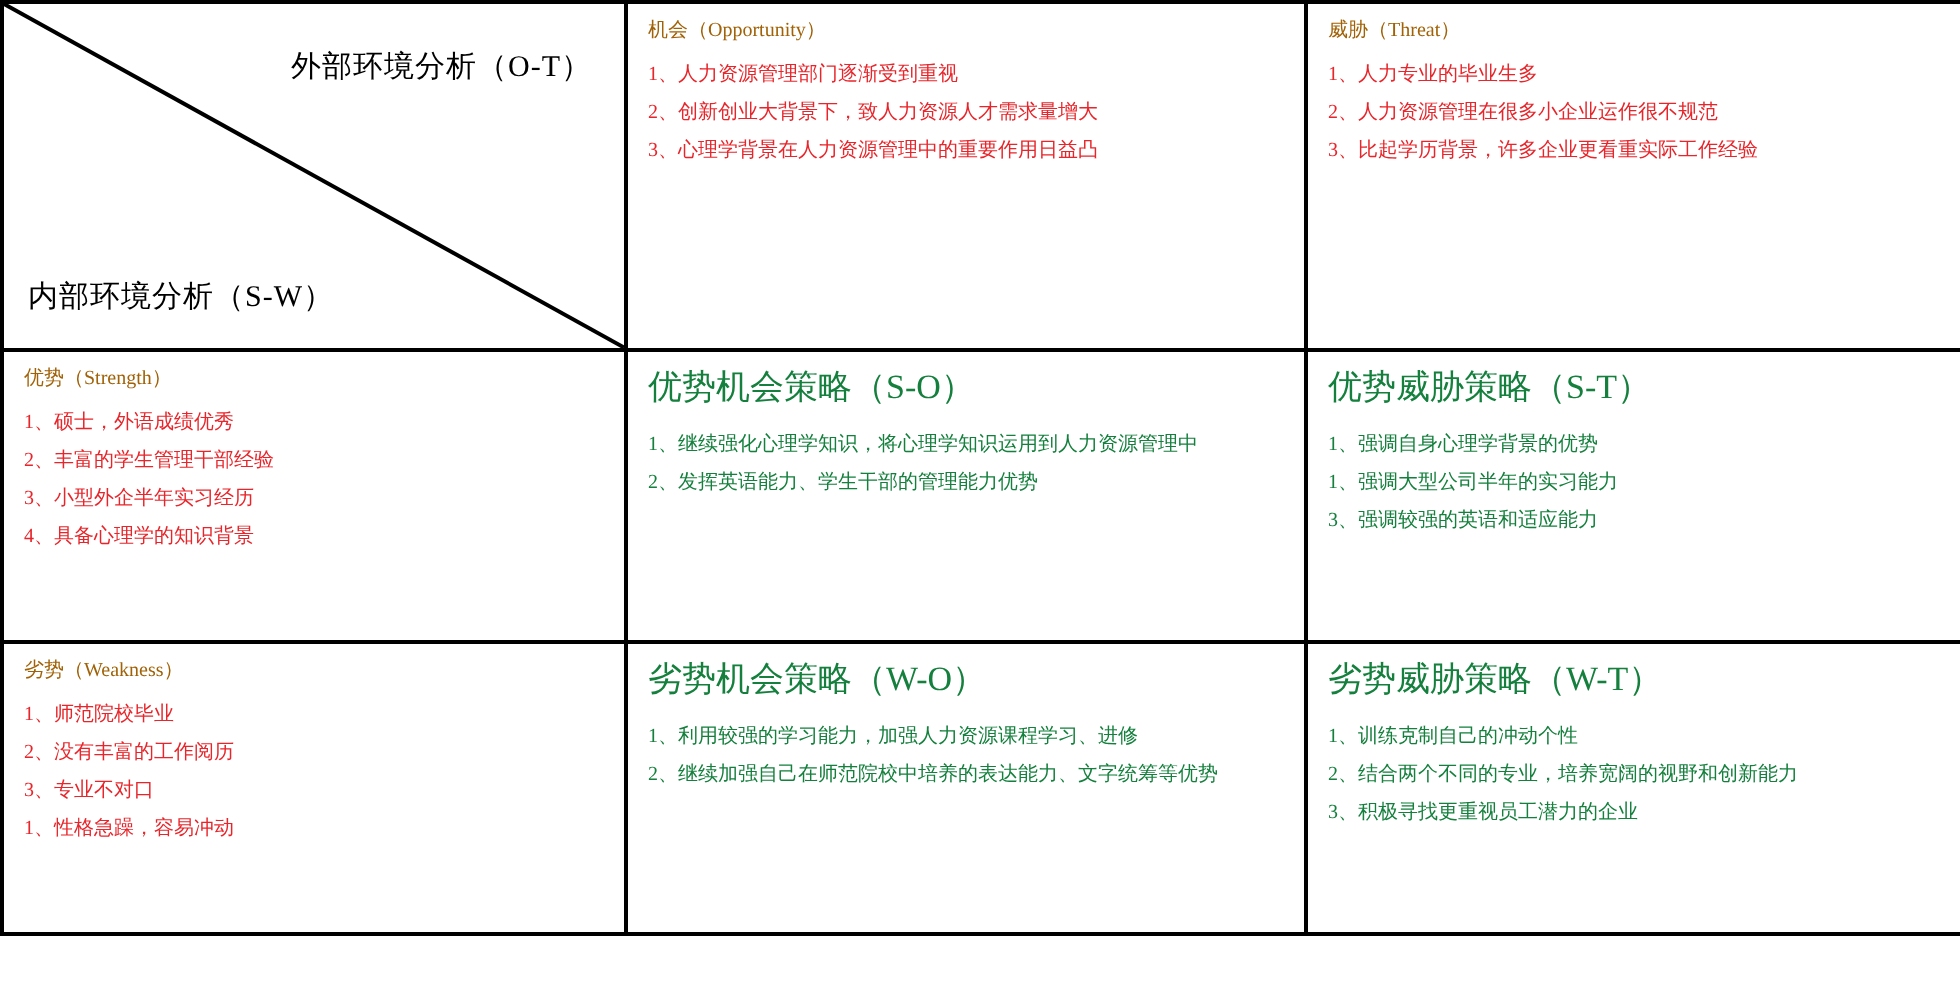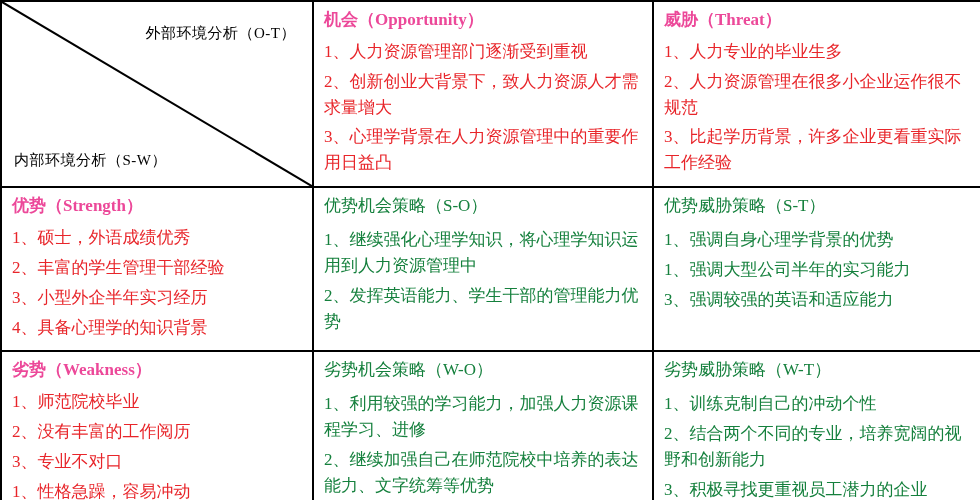--- a/index.html
+++ b/index.html
@@ -56,37 +56,37 @@
   .corner .inner-label {
     position: absolute;
     bottom: 16px;
     left: 12px;
     font-size: 15px;
     letter-spacing: 0.5px;
     margin-top: 45px;
   }
 
   .head-red {
-    color: #ec4899;
-    font-weight: bold;
-    font-size: 17px;
+    color: #a16207;
+    font-weight: normal;
+    font-size: 10px;
     margin-bottom: 8px;
   }
   .head-black {
     color: #15803d;
     font-size: 17px;
     margin-bottom: 10px;
   }
   ul.items {
     list-style: none;
     margin: 0;
     padding: 0;
   }
   ul.items li {
-    font-size: 17px;
+    font-size: 10px;
     line-height: 1.52;
     margin-bottom: 4px;
   }
   ul.items.red li { color: #e8252a; }
   ul.items.black li { color: #15803d; }
 
   .row-body td { height: 143px; }
 
   .footer {
     height: 32px;

